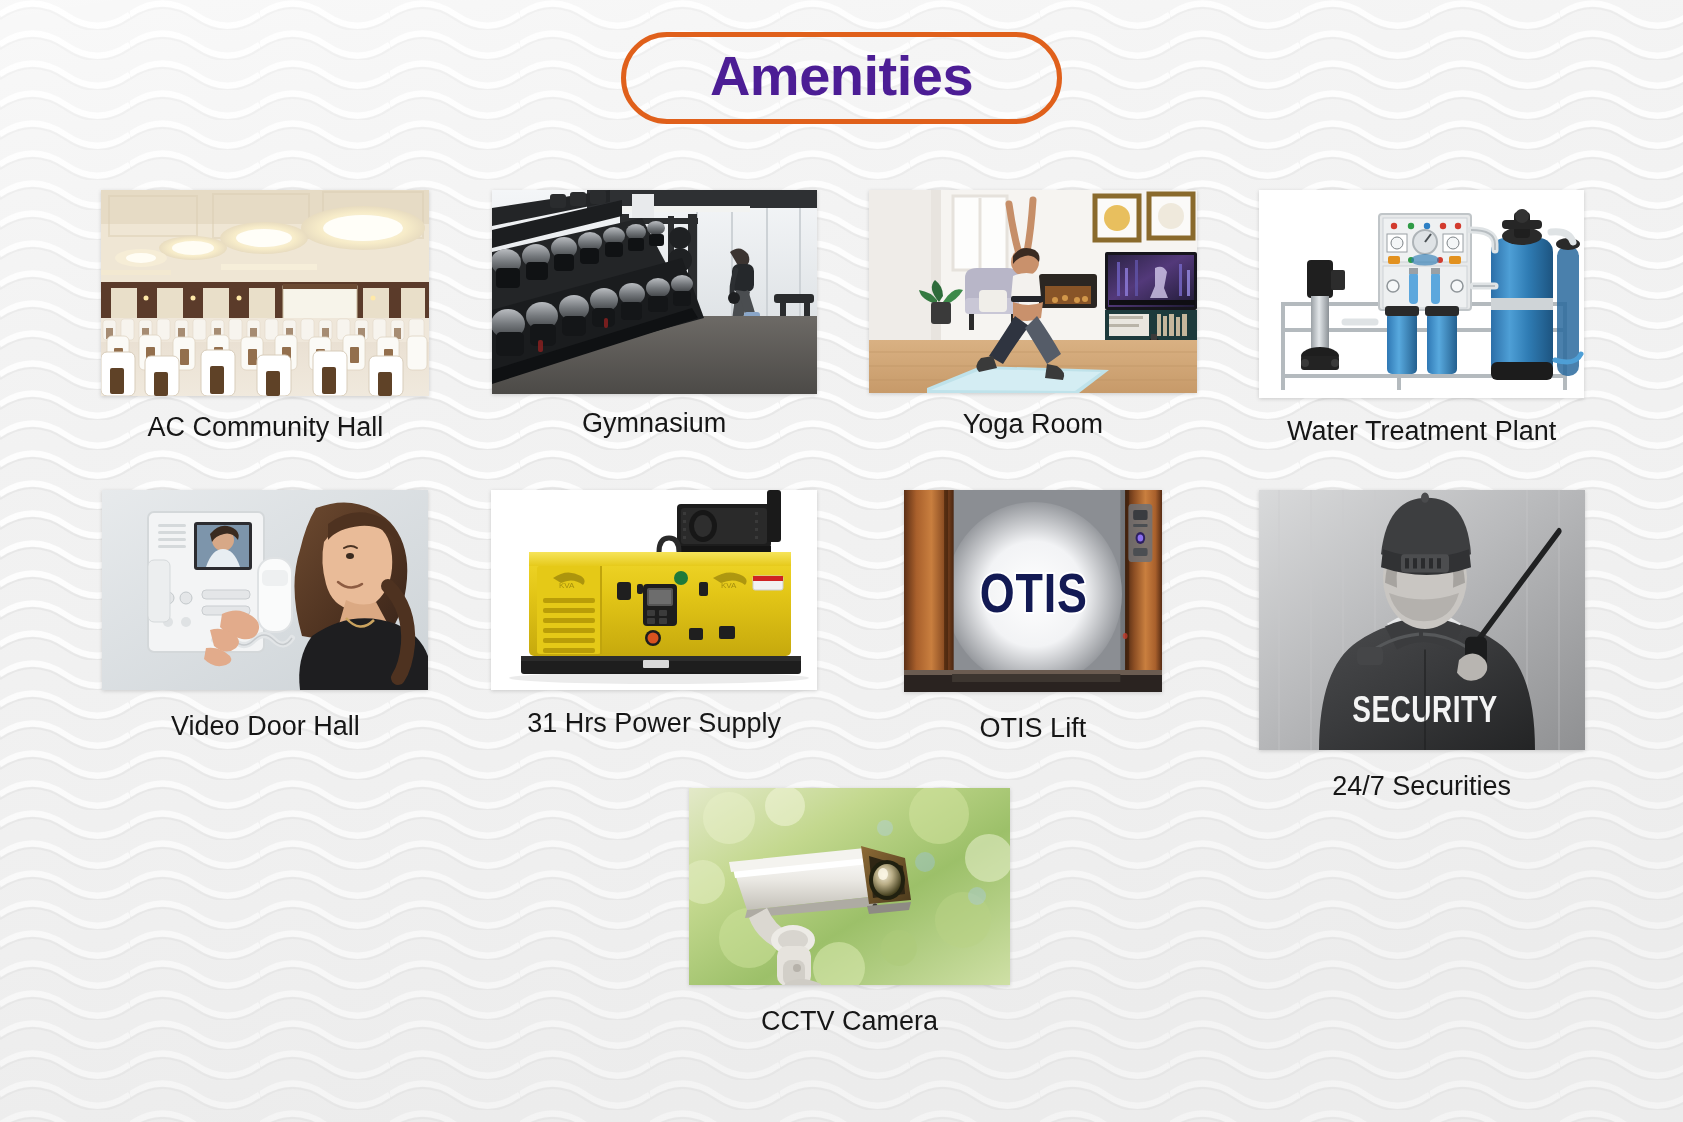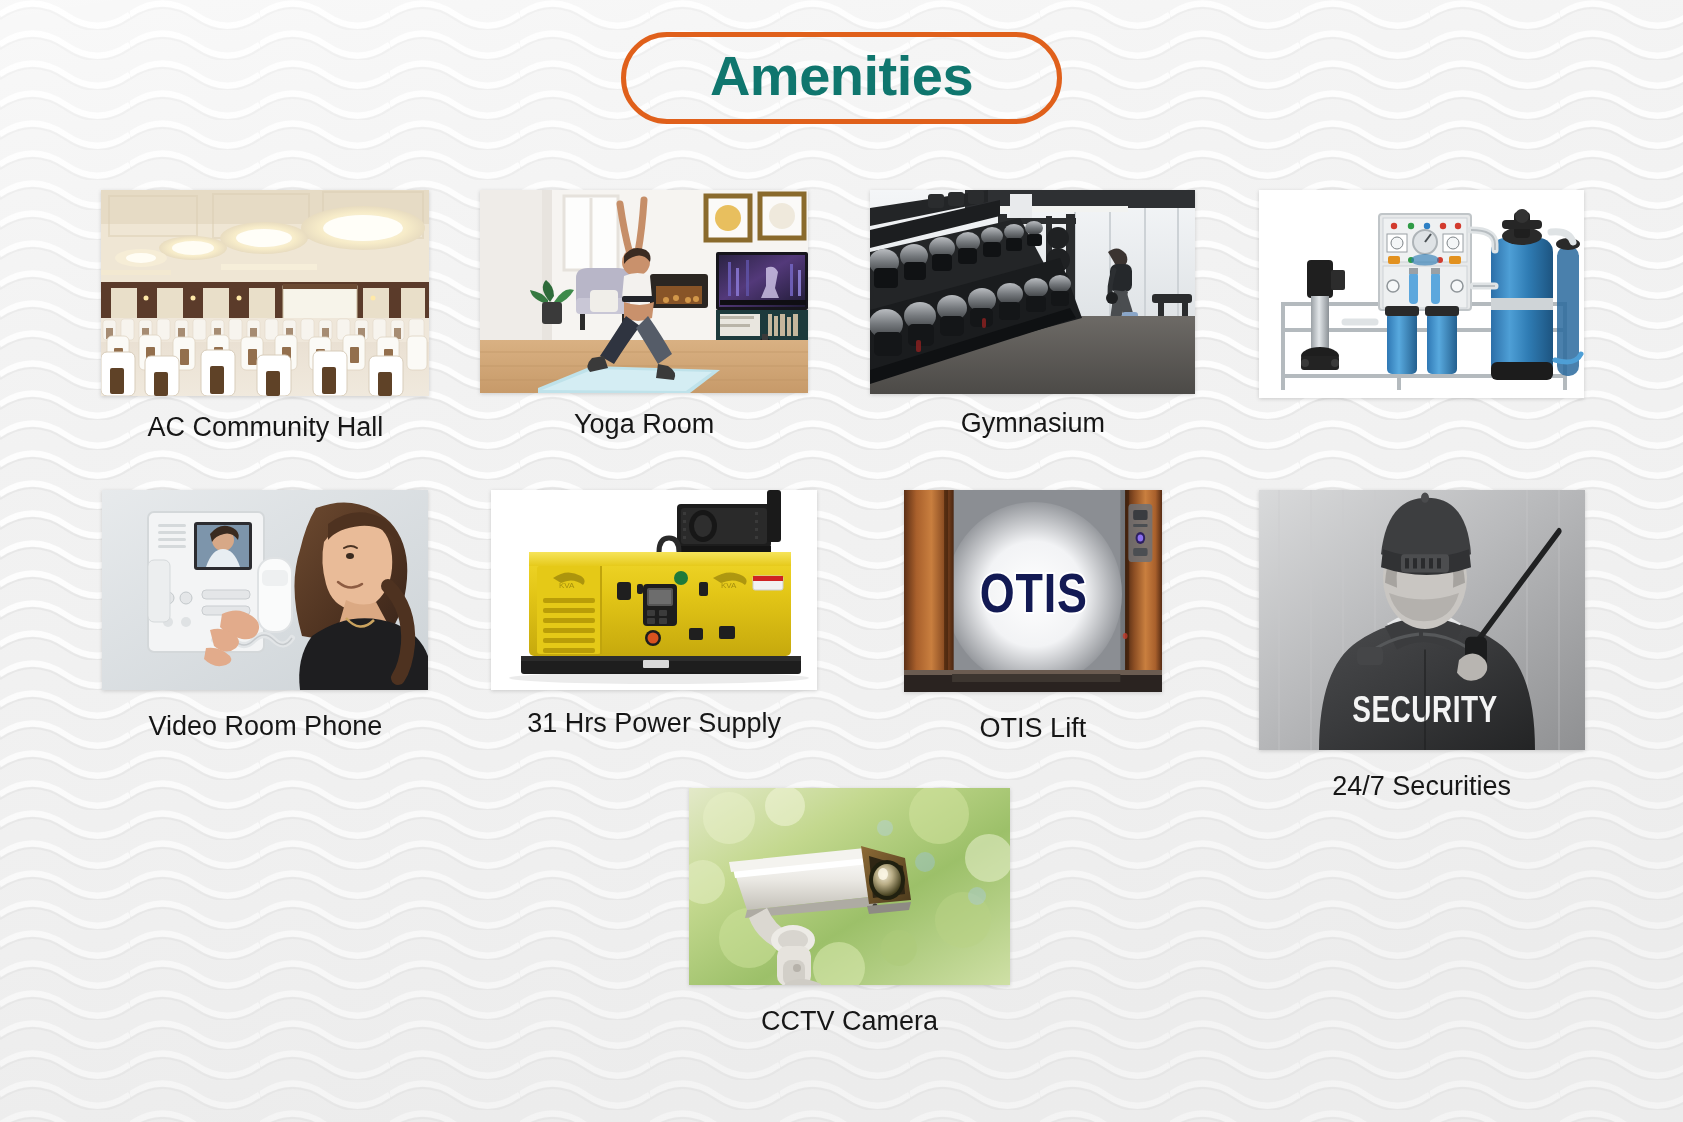--- a/index.html
+++ b/index.html
@@ -44,21 +44,21 @@
   }
   #title-pill {
     border: 5px solid #e0601b;
     border-radius: 60px;
     padding: 11px 84px 15px;
     line-height: 1;
   }
   #title-text {
     font-size: 56px;
     font-weight: bold;
-    color: #0f766e;
+    color: #4c1d95;
     letter-spacing: -0.5px;
     white-space: nowrap;
   }
 
   
   #grid {
     position: absolute;
     top: 190px;
     left: 78px;
     width: 1527px;
@@ -300,20 +300,148 @@
               <rect x="109" y="176" width="14" height="28" rx="2"></rect>
               <rect x="165" y="181" width="14" height="25" rx="2"></rect>
               <rect x="221" y="177" width="14" height="27" rx="2"></rect>
               <rect x="277" y="182" width="14" height="24" rx="2"></rect>
             </g>
           </svg>
         </div>
         <div class="caption">AC Community Hall</div>
       </div>
 
+      <div class="card c-gym">
+        <div class="thumb">
+          <svg viewBox="0 0 325 204" preserveAspectRatio="none" xmlns="http://www.w3.org/2000/svg">
+            <defs>
+              <linearGradient id="gymWin" x1="0" y1="0" x2="0" y2="1">
+                <stop offset="0%" stop-color="#f4f6f8"></stop>
+                <stop offset="100%" stop-color="#dfe3e6"></stop>
+              </linearGradient>
+              <linearGradient id="gymFloor" x1="0" y1="0" x2="0" y2="1">
+                <stop offset="0%" stop-color="#6d6a66"></stop>
+                <stop offset="100%" stop-color="#4c4a47"></stop>
+              </linearGradient>
+              <linearGradient id="dbMetal" x1="0" y1="0" x2="0" y2="1">
+                <stop offset="0%" stop-color="#b9bcc0"></stop>
+                <stop offset="50%" stop-color="#75797d"></stop>
+                <stop offset="100%" stop-color="#3c3f42"></stop>
+              </linearGradient>
+            </defs>
+
+            <rect x="0" y="0" width="325" height="130" fill="url(#gymWin)"></rect>
+            <g stroke="#cdd2d6" stroke-width="2">
+              <line x1="205" y1="10" x2="205" y2="128"></line>
+              <line x1="240" y1="10" x2="240" y2="128"></line>
+              <line x1="275" y1="10" x2="275" y2="128"></line>
+              <line x1="308" y1="10" x2="308" y2="128"></line>
+            </g>
+
+            <rect x="95" y="0" width="230" height="18" fill="#2e3033"></rect>
+            <rect x="118" y="16" width="140" height="6" fill="#f2f3f1"></rect>
+            <rect x="140" y="4" width="22" height="48" fill="#e8eaec"></rect>
+
+            <g fill="#2b2d2f">
+              <rect x="128" y="24" width="9" height="106"></rect>
+              <rect x="196" y="24" width="9" height="106"></rect>
+              <rect x="128" y="28" width="78" height="6"></rect>
+              <rect x="176" y="26" width="6" height="104"></rect>
+            </g>
+            <g fill="#1f2123">
+              <circle cx="188" cy="48" r="11"></circle>
+                <circle cx="188" cy="70" r="12"></circle>
+              <circle cx="188" cy="92" r="12"></circle>
+                <circle cx="188" cy="112" r="11"></circle>
+              <circle cx="144" cy="56" r="8"></circle>
+                <circle cx="144" cy="76" r="9"></circle>
+            </g>
+
+            <g>
+              <path d="M238 62 q10 -8 18 2 q4 9 -4 13 l-4 2 z" fill="#3b3431"></path>
+              <rect x="240" y="74" width="22" height="28" rx="7" fill="#25282b"></rect>
+              <path d="M244 100 l-4 30 l10 2 l8 -30 z" fill="#4a4d50"></path>
+              <path d="M256 100 l8 26 l-9 4 l-8 -26 z" fill="#4a4d50"></path>
+              <rect x="234" y="128" width="18" height="7" rx="3" fill="#8aa6c8"></rect>
+              <rect x="252" y="122" width="16" height="7" rx="3" fill="#8aa6c8"></rect>
+              <path d="M244 80 q-6 18 -3 28" stroke="#2c2f32" stroke-width="5" fill="none" stroke-linecap="round"></path>
+              <circle cx="242" cy="108" r="6" fill="#1d1f21"></circle>
+            </g>
+
+            <g fill="#2a2c2e">
+              <rect x="282" y="104" width="40" height="9" rx="3"></rect>
+              <rect x="288" y="113" width="6" height="22"></rect>
+              <rect x="312" y="113" width="6" height="22"></rect>
+            </g>
+
+            <rect x="0" y="126" width="325" height="78" fill="url(#gymFloor)"></rect>
+
+            <path d="M0 40 L130 10 L130 26 L0 58 Z" fill="#1c1e20"></path>
+            <path d="M0 18 L118 0 L118 12 L0 36 Z" fill="#232527"></path>
+
+            <g fill="#2a2c2e">
+              <rect x="58" y="4" width="16" height="14" rx="3"></rect>
+              <rect x="78" y="2" width="16" height="14" rx="3"></rect>
+              <rect x="98" y="0" width="16" height="14" rx="3"></rect>
+            </g>
+
+            <g>
+              <path d="M0 62 L150 28 L186 96 L0 152 Z" fill="#232527"></path>
+              <path d="M0 120 L190 68 L212 128 L0 186 Z" fill="#1a1c1e"></path>
+            </g>
+
+            <g fill="url(#dbMetal)">
+              <ellipse cx="14" cy="72" rx="15" ry="13"></ellipse>
+              <ellipse cx="44" cy="66" rx="14" ry="12"></ellipse>
+              <ellipse cx="72" cy="58" rx="13" ry="11"></ellipse>
+              <ellipse cx="98" cy="52" rx="12" ry="10"></ellipse>
+              <ellipse cx="122" cy="46" rx="11" ry="9"></ellipse>
+              <ellipse cx="144" cy="42" rx="10" ry="8"></ellipse>
+              <ellipse cx="164" cy="38" rx="9" ry="7"></ellipse>
+            </g>
+            <g fill="#101214">
+              <rect x="4" y="78" width="24" height="20" rx="4"></rect>
+              <rect x="34" y="72" width="22" height="18" rx="4"></rect>
+              <rect x="62" y="64" width="20" height="17" rx="4"></rect>
+              <rect x="88" y="58" width="19" height="16" rx="4"></rect>
+              <rect x="113" y="52" width="18" height="15" rx="4"></rect>
+              <rect x="136" y="48" width="16" height="13" rx="3"></rect>
+              <rect x="157" y="44" width="15" height="12" rx="3"></rect>
+            </g>
+
+            <g fill="url(#dbMetal)">
+              <ellipse cx="16" cy="134" rx="17" ry="15"></ellipse>
+              <ellipse cx="50" cy="126" rx="16" ry="14"></ellipse>
+              <ellipse cx="82" cy="118" rx="15" ry="13"></ellipse>
+              <ellipse cx="112" cy="110" rx="14" ry="12"></ellipse>
+              <ellipse cx="140" cy="104" rx="13" ry="11"></ellipse>
+              <ellipse cx="166" cy="98" rx="12" ry="10"></ellipse>
+              <ellipse cx="190" cy="94" rx="11" ry="9"></ellipse>
+            </g>
+            <g fill="#141618">
+              <rect x="4" y="142" width="28" height="24" rx="5"></rect>
+              <rect x="38" y="134" width="26" height="22" rx="5"></rect>
+              <rect x="70" y="126" width="24" height="20" rx="5"></rect>
+              <rect x="100" y="118" width="23" height="19" rx="5"></rect>
+              <rect x="129" y="112" width="21" height="18" rx="4"></rect>
+              <rect x="156" y="106" width="20" height="16" rx="4"></rect>
+              <rect x="181" y="101" width="18" height="15" rx="4"></rect>
+            </g>
+
+            <g fill="#8f2020" opacity="0.8">
+              <rect x="46" y="150" width="5" height="12" rx="2"></rect>
+              <rect x="112" y="128" width="4" height="10" rx="2"></rect>
+            </g>
+
+            <path d="M0 180 L200 118 L206 128 L0 194 Z" fill="#0f1113"></path>
+          </svg>
+        </div>
+        <div class="caption">Gymnasium</div>
+      </div>
+
       <div class="card c-yoga">
         <div class="thumb">
           <svg viewBox="0 0 328 203" preserveAspectRatio="none" xmlns="http://www.w3.org/2000/svg">
             <defs>
               <linearGradient id="tvScr" x1="0" y1="0" x2="1" y2="1">
                 <stop offset="0%" stop-color="#2b2344"></stop>
                 <stop offset="45%" stop-color="#53397a"></stop>
                 <stop offset="100%" stop-color="#1e1a33"></stop>
               </linearGradient>
               <linearGradient id="woodFlr" x1="0" y1="0" x2="0" y2="1">
@@ -417,148 +545,20 @@
               <path d="M168 126 q14 20 24 38 l-14 10 q-12 -20 -22 -36z" fill="#555c68"></path>
 
               <path d="M112 168 q-8 8 -2 14 l18 -4 l-4 -12z" fill="#3a3a3a"></path>
               <path d="M188 176 q10 6 6 14 l-18 -2 l2 -14z" fill="#3a3a3a"></path>
             </g>
           </svg>
         </div>
         <div class="caption">Yoga Room</div>
       </div>
 
-      <div class="card c-gym">
-        <div class="thumb">
-          <svg viewBox="0 0 325 204" preserveAspectRatio="none" xmlns="http://www.w3.org/2000/svg">
-            <defs>
-              <linearGradient id="gymWin" x1="0" y1="0" x2="0" y2="1">
-                <stop offset="0%" stop-color="#f4f6f8"></stop>
-                <stop offset="100%" stop-color="#dfe3e6"></stop>
-              </linearGradient>
-              <linearGradient id="gymFloor" x1="0" y1="0" x2="0" y2="1">
-                <stop offset="0%" stop-color="#6d6a66"></stop>
-                <stop offset="100%" stop-color="#4c4a47"></stop>
-              </linearGradient>
-              <linearGradient id="dbMetal" x1="0" y1="0" x2="0" y2="1">
-                <stop offset="0%" stop-color="#b9bcc0"></stop>
-                <stop offset="50%" stop-color="#75797d"></stop>
-                <stop offset="100%" stop-color="#3c3f42"></stop>
-              </linearGradient>
-            </defs>
-
-            <rect x="0" y="0" width="325" height="130" fill="url(#gymWin)"></rect>
-            <g stroke="#cdd2d6" stroke-width="2">
-              <line x1="205" y1="10" x2="205" y2="128"></line>
-              <line x1="240" y1="10" x2="240" y2="128"></line>
-              <line x1="275" y1="10" x2="275" y2="128"></line>
-              <line x1="308" y1="10" x2="308" y2="128"></line>
-            </g>
-
-            <rect x="95" y="0" width="230" height="18" fill="#2e3033"></rect>
-            <rect x="118" y="16" width="140" height="6" fill="#f2f3f1"></rect>
-            <rect x="140" y="4" width="22" height="48" fill="#e8eaec"></rect>
-
-            <g fill="#2b2d2f">
-              <rect x="128" y="24" width="9" height="106"></rect>
-              <rect x="196" y="24" width="9" height="106"></rect>
-              <rect x="128" y="28" width="78" height="6"></rect>
-              <rect x="176" y="26" width="6" height="104"></rect>
-            </g>
-            <g fill="#1f2123">
-              <circle cx="188" cy="48" r="11"></circle>
-                <circle cx="188" cy="70" r="12"></circle>
-              <circle cx="188" cy="92" r="12"></circle>
-                <circle cx="188" cy="112" r="11"></circle>
-              <circle cx="144" cy="56" r="8"></circle>
-                <circle cx="144" cy="76" r="9"></circle>
-            </g>
-
-            <g>
-              <path d="M238 62 q10 -8 18 2 q4 9 -4 13 l-4 2 z" fill="#3b3431"></path>
-              <rect x="240" y="74" width="22" height="28" rx="7" fill="#25282b"></rect>
-              <path d="M244 100 l-4 30 l10 2 l8 -30 z" fill="#4a4d50"></path>
-              <path d="M256 100 l8 26 l-9 4 l-8 -26 z" fill="#4a4d50"></path>
-              <rect x="234" y="128" width="18" height="7" rx="3" fill="#8aa6c8"></rect>
-              <rect x="252" y="122" width="16" height="7" rx="3" fill="#8aa6c8"></rect>
-              <path d="M244 80 q-6 18 -3 28" stroke="#2c2f32" stroke-width="5" fill="none" stroke-linecap="round"></path>
-              <circle cx="242" cy="108" r="6" fill="#1d1f21"></circle>
-            </g>
-
-            <g fill="#2a2c2e">
-              <rect x="282" y="104" width="40" height="9" rx="3"></rect>
-              <rect x="288" y="113" width="6" height="22"></rect>
-              <rect x="312" y="113" width="6" height="22"></rect>
-            </g>
-
-            <rect x="0" y="126" width="325" height="78" fill="url(#gymFloor)"></rect>
-
-            <path d="M0 40 L130 10 L130 26 L0 58 Z" fill="#1c1e20"></path>
-            <path d="M0 18 L118 0 L118 12 L0 36 Z" fill="#232527"></path>
-
-            <g fill="#2a2c2e">
-              <rect x="58" y="4" width="16" height="14" rx="3"></rect>
-              <rect x="78" y="2" width="16" height="14" rx="3"></rect>
-              <rect x="98" y="0" width="16" height="14" rx="3"></rect>
-            </g>
-
-            <g>
-              <path d="M0 62 L150 28 L186 96 L0 152 Z" fill="#232527"></path>
-              <path d="M0 120 L190 68 L212 128 L0 186 Z" fill="#1a1c1e"></path>
-            </g>
-
-            <g fill="url(#dbMetal)">
-              <ellipse cx="14" cy="72" rx="15" ry="13"></ellipse>
-              <ellipse cx="44" cy="66" rx="14" ry="12"></ellipse>
-              <ellipse cx="72" cy="58" rx="13" ry="11"></ellipse>
-              <ellipse cx="98" cy="52" rx="12" ry="10"></ellipse>
-              <ellipse cx="122" cy="46" rx="11" ry="9"></ellipse>
-              <ellipse cx="144" cy="42" rx="10" ry="8"></ellipse>
-              <ellipse cx="164" cy="38" rx="9" ry="7"></ellipse>
-            </g>
-            <g fill="#101214">
-              <rect x="4" y="78" width="24" height="20" rx="4"></rect>
-              <rect x="34" y="72" width="22" height="18" rx="4"></rect>
-              <rect x="62" y="64" width="20" height="17" rx="4"></rect>
-              <rect x="88" y="58" width="19" height="16" rx="4"></rect>
-              <rect x="113" y="52" width="18" height="15" rx="4"></rect>
-              <rect x="136" y="48" width="16" height="13" rx="3"></rect>
-              <rect x="157" y="44" width="15" height="12" rx="3"></rect>
-            </g>
-
-            <g fill="url(#dbMetal)">
-              <ellipse cx="16" cy="134" rx="17" ry="15"></ellipse>
-              <ellipse cx="50" cy="126" rx="16" ry="14"></ellipse>
-              <ellipse cx="82" cy="118" rx="15" ry="13"></ellipse>
-              <ellipse cx="112" cy="110" rx="14" ry="12"></ellipse>
-              <ellipse cx="140" cy="104" rx="13" ry="11"></ellipse>
-              <ellipse cx="166" cy="98" rx="12" ry="10"></ellipse>
-              <ellipse cx="190" cy="94" rx="11" ry="9"></ellipse>
-            </g>
-            <g fill="#141618">
-              <rect x="4" y="142" width="28" height="24" rx="5"></rect>
-              <rect x="38" y="134" width="26" height="22" rx="5"></rect>
-              <rect x="70" y="126" width="24" height="20" rx="5"></rect>
-              <rect x="100" y="118" width="23" height="19" rx="5"></rect>
-              <rect x="129" y="112" width="21" height="18" rx="4"></rect>
-              <rect x="156" y="106" width="20" height="16" rx="4"></rect>
-              <rect x="181" y="101" width="18" height="15" rx="4"></rect>
-            </g>
-
-            <g fill="#8f2020" opacity="0.8">
-              <rect x="46" y="150" width="5" height="12" rx="2"></rect>
-              <rect x="112" y="128" width="4" height="10" rx="2"></rect>
-            </g>
-
-            <path d="M0 180 L200 118 L206 128 L0 194 Z" fill="#0f1113"></path>
-          </svg>
-        </div>
-        <div class="caption">Gymnasium</div>
-      </div>
-
       <div class="card c-water">
         <div class="thumb">
           <svg viewBox="0 0 325 208" preserveAspectRatio="none" xmlns="http://www.w3.org/2000/svg">
             <defs>
               <linearGradient id="tankBlue" x1="0" y1="0" x2="1" y2="0">
                 <stop offset="0%" stop-color="#2c6fa8"></stop>
                 <stop offset="30%" stop-color="#4e9fd6"></stop>
                 <stop offset="60%" stop-color="#2f7cb4"></stop>
                 <stop offset="100%" stop-color="#1d5480"></stop>
               </linearGradient>
@@ -659,20 +659,21 @@
               <path d="M86 132 h30"></path>
             </g>
             <g stroke="#b7bdc1" stroke-width="2" fill="none">
               <path d="M212 40 q24 0 24 14 v6"></path>
               <path d="M214 96 h22"></path>
             </g>
 
             <path d="M296 170 q20 6 26 -6" stroke="#4e9fd6" stroke-width="5" fill="none" stroke-linecap="round"></path>
           </svg>
         </div>
+        <div class="caption">Water Treatment Plant</div>
       </div>
     </div>
 
     <div class="row row-2">
 
       <div class="card c-door">
         <div class="thumb">
           <svg viewBox="0 0 326 200" preserveAspectRatio="none" xmlns="http://www.w3.org/2000/svg">
             <defs>
               <linearGradient id="vdpWall" x1="0" y1="0" x2="1" y2="1">
@@ -748,21 +749,21 @@
 
               <path d="M244 110 q16 8 30 2 l14 26 q-26 10 -52 0z" fill="#dba983"></path>
               <path d="M210 146 q40 -28 84 -12 q24 10 32 32 v34 h-128 q-4 -32 12 -54z" fill="#1e1e20"></path>
 
               <path d="M244 128 q14 16 28 2" stroke="#caa35f" stroke-width="2.5" fill="none"></path>
 
               <path d="M286 96 q22 22 20 58 q-2 22 -10 34" stroke="#4e3220" stroke-width="14" fill="none" stroke-linecap="round"></path>
             </g>
           </svg>
         </div>
-        <div class="caption">Video Room Phone</div>
+        <div class="caption">Video Door Hall</div>
       </div>
 
       <div class="card c-power">
         <div class="thumb">
           <svg viewBox="0 0 326 200" preserveAspectRatio="none" xmlns="http://www.w3.org/2000/svg">
             <defs>
               <linearGradient id="genYellow" x1="0" y1="0" x2="0" y2="1">
                 <stop offset="0%" stop-color="#f0d72a"></stop>
                 <stop offset="40%" stop-color="#e3c617"></stop>
                 <stop offset="100%" stop-color="#c6a90d"></stop>

